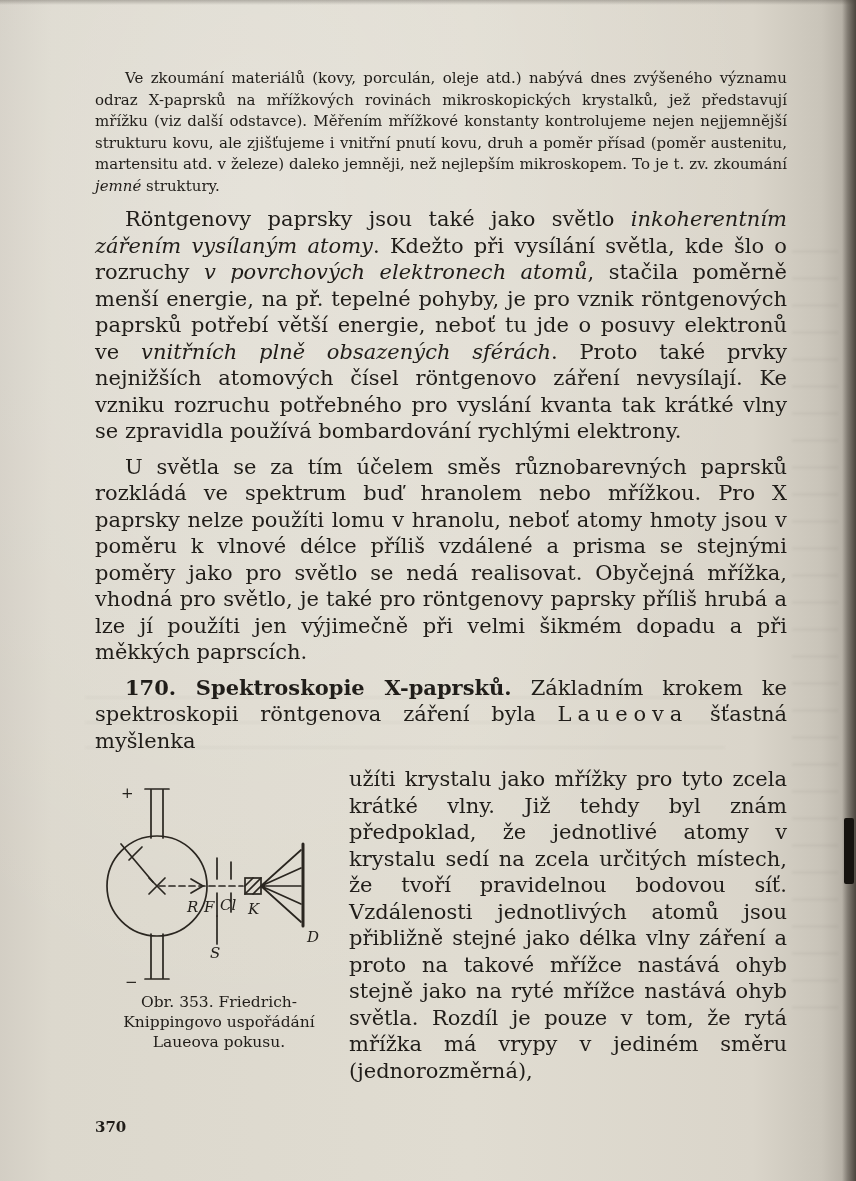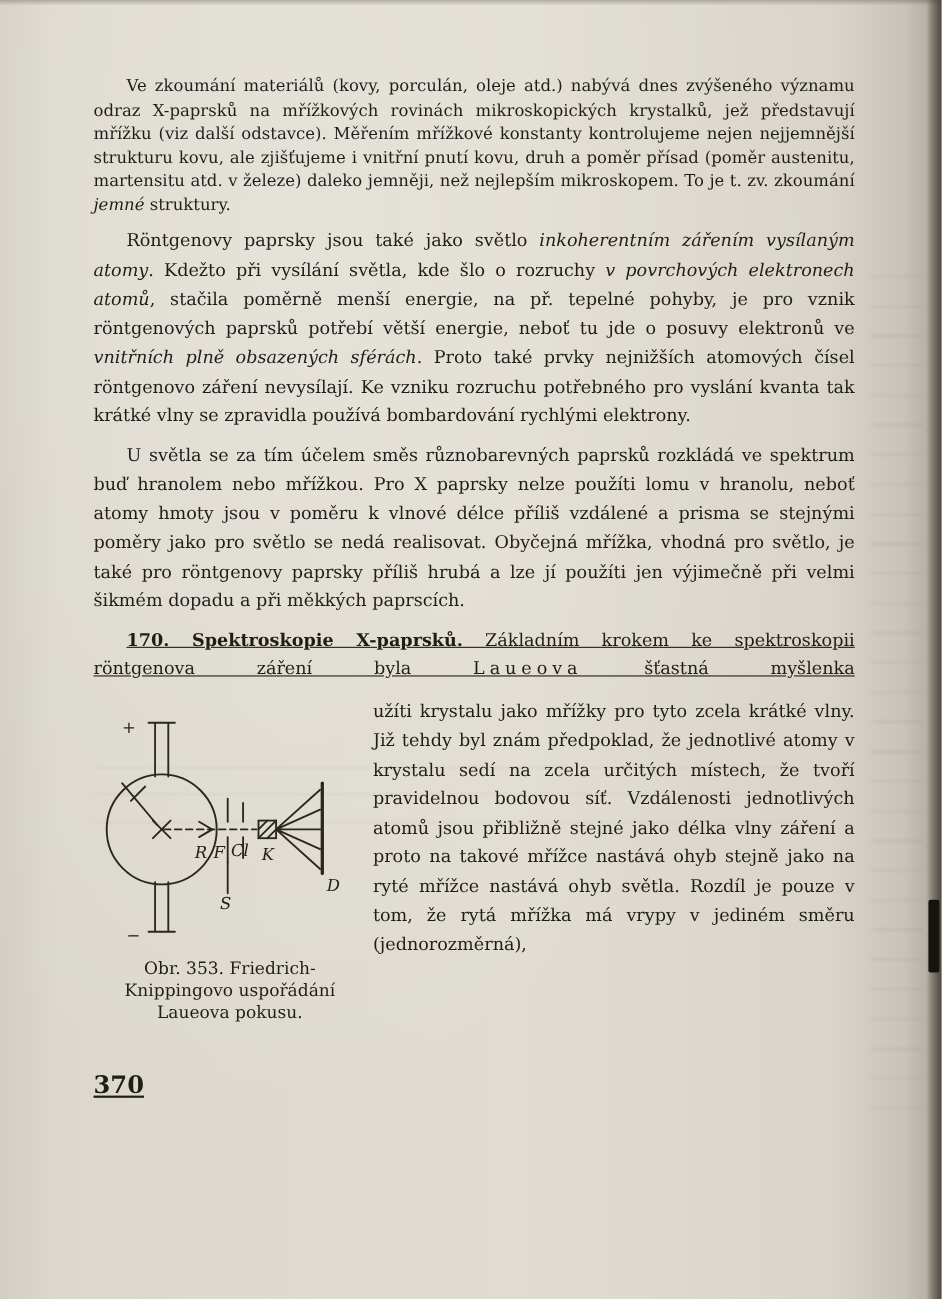--- a/index.html
+++ b/index.html
@@ -20,41 +20,41 @@
   .edge-band { position:absolute; top:0; right:0; width:14px; height:100%;
     background:linear-gradient(90deg, rgba(74,68,60,0) 0%, rgba(74,68,60,0.45) 40%, #4c463f 100%); }
   .edge-notch { position:absolute; right:2px; top:818px; width:10px; height:66px; background:#16130f; border-radius:2px; }
   .bleed-right { position:absolute; right:18px; top:250px; width:46px; height:760px; opacity:.55;
     background:repeating-linear-gradient(180deg, rgba(95,88,78,0.10) 0 3px, rgba(95,88,78,0) 3px 27px);
     filter:blur(1px); }
   .bleed-mid { position:absolute; left:85px; top:696px; width:640px; height:60px; opacity:.5;
     background:repeating-linear-gradient(180deg, rgba(95,88,78,0.07) 0 3px, rgba(95,88,78,0) 3px 25px);
     filter:blur(1px); }
 
-  .content { position:absolute; left:85px; top:68px; width:692px; }
+  .content { position:absolute; left:95px; top:68px; width:692px; }
 
   p, .p-main { margin:0; text-align:justify; }
   .p-small { font-size:15px; line-height:21.5px; }
-  .p-main  { font-size:16px; line-height:26.5px; margin-top:9px; }
+  .p-main  { font-size:21px; line-height:26.5px; margin-top:9px; }
   .indent  { text-indent:30px; }
-  .justify-all { text-align:justify; text-align-last:justify;text-decoration:underline; }
+  .justify-all { text-align:justify; text-align-last:justify; }
 
   .italic { font-style:italic; }
   .bold   { font-weight:bold; }
   .spaced { letter-spacing:0.28em; }
 
   .section-body { position:relative; margin-top:1px; min-height:322px; }
   .figure { position:absolute; left:0; top:8px; width:248px; }
   .figure svg { display:block; margin:0 auto; }
-  .fig-caption { margin-top:10px; font-size:15.5px; line-height:20px; text-align:center; padding:0 6px; }
+  .fig-caption { font-size:15.5px; line-height:20px; text-align:center; padding:0 6px; }
   .fig-label text { font-style:italic; font-family:"DejaVu Serif","Liberation Serif",serif; }
   .fig-label text.upright { font-style:normal; }
   .section-cont { margin-left:254px; margin-top:12px; }
 
-  .page-number { margin-top:18px; font-size:22px; font-weight:bold;text-decoration:underline; }
+  .page-number { margin-top:30px; font-size:15px; font-weight:bold; }
 </style>
 </head>
 <body>
 
 <div class="page">
   <div class="top-shade"></div>
   <div class="bleed-right"></div>
   <div class="bleed-mid"></div>
 
   <div class="content">

